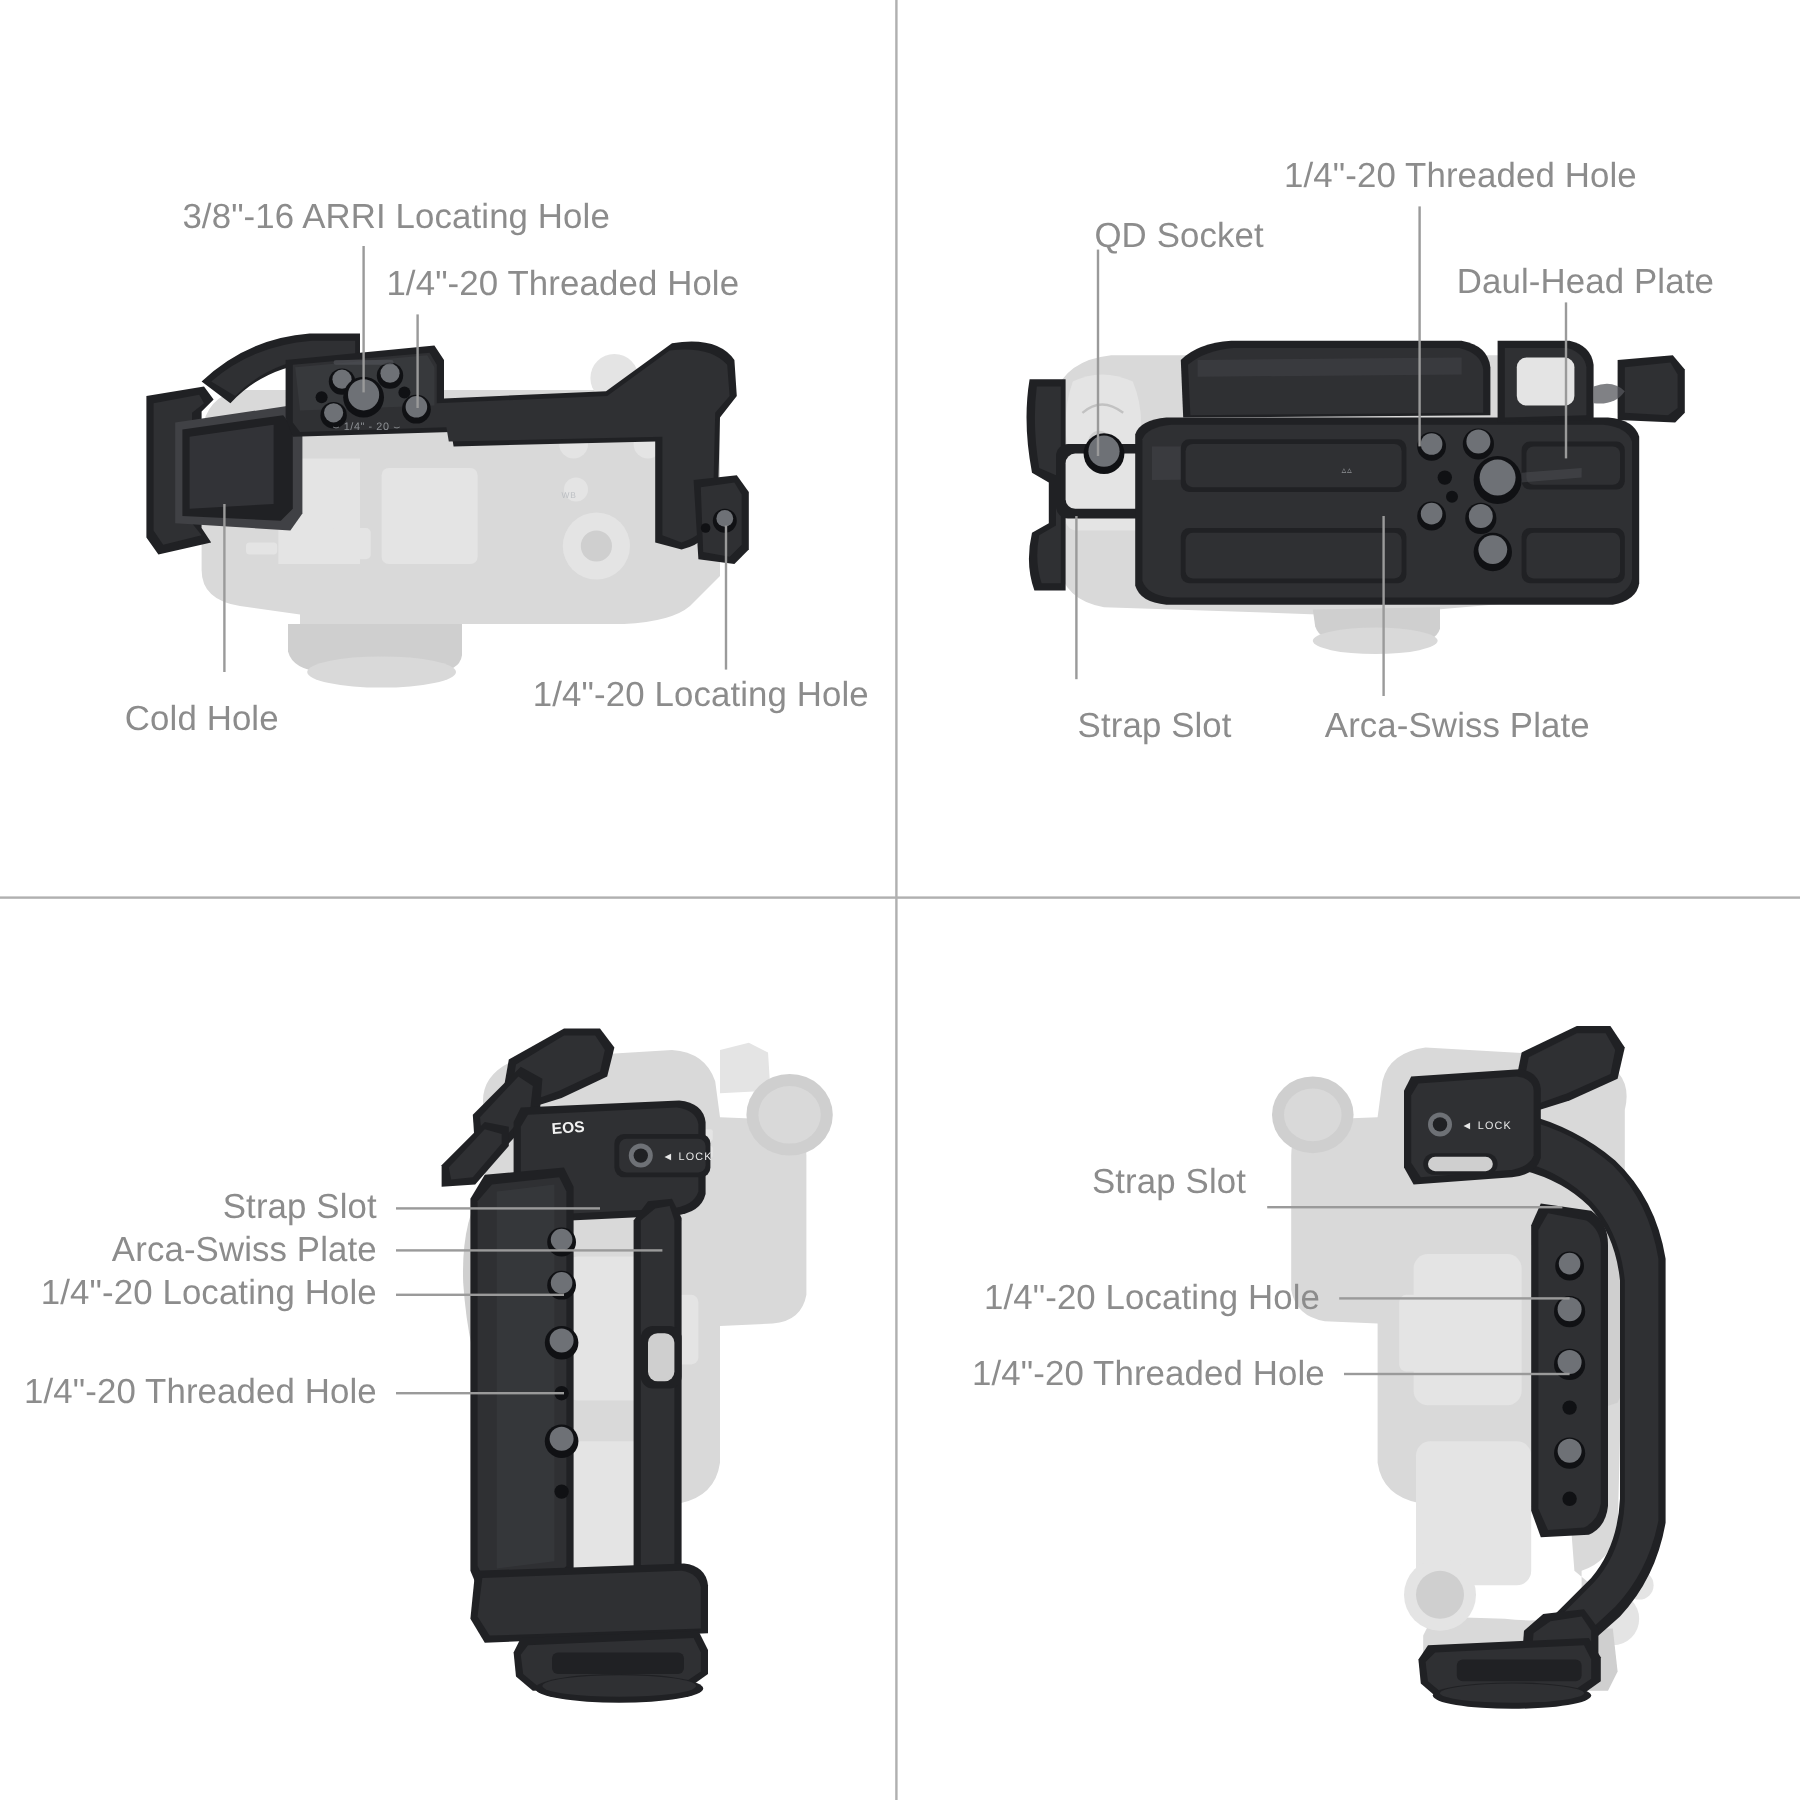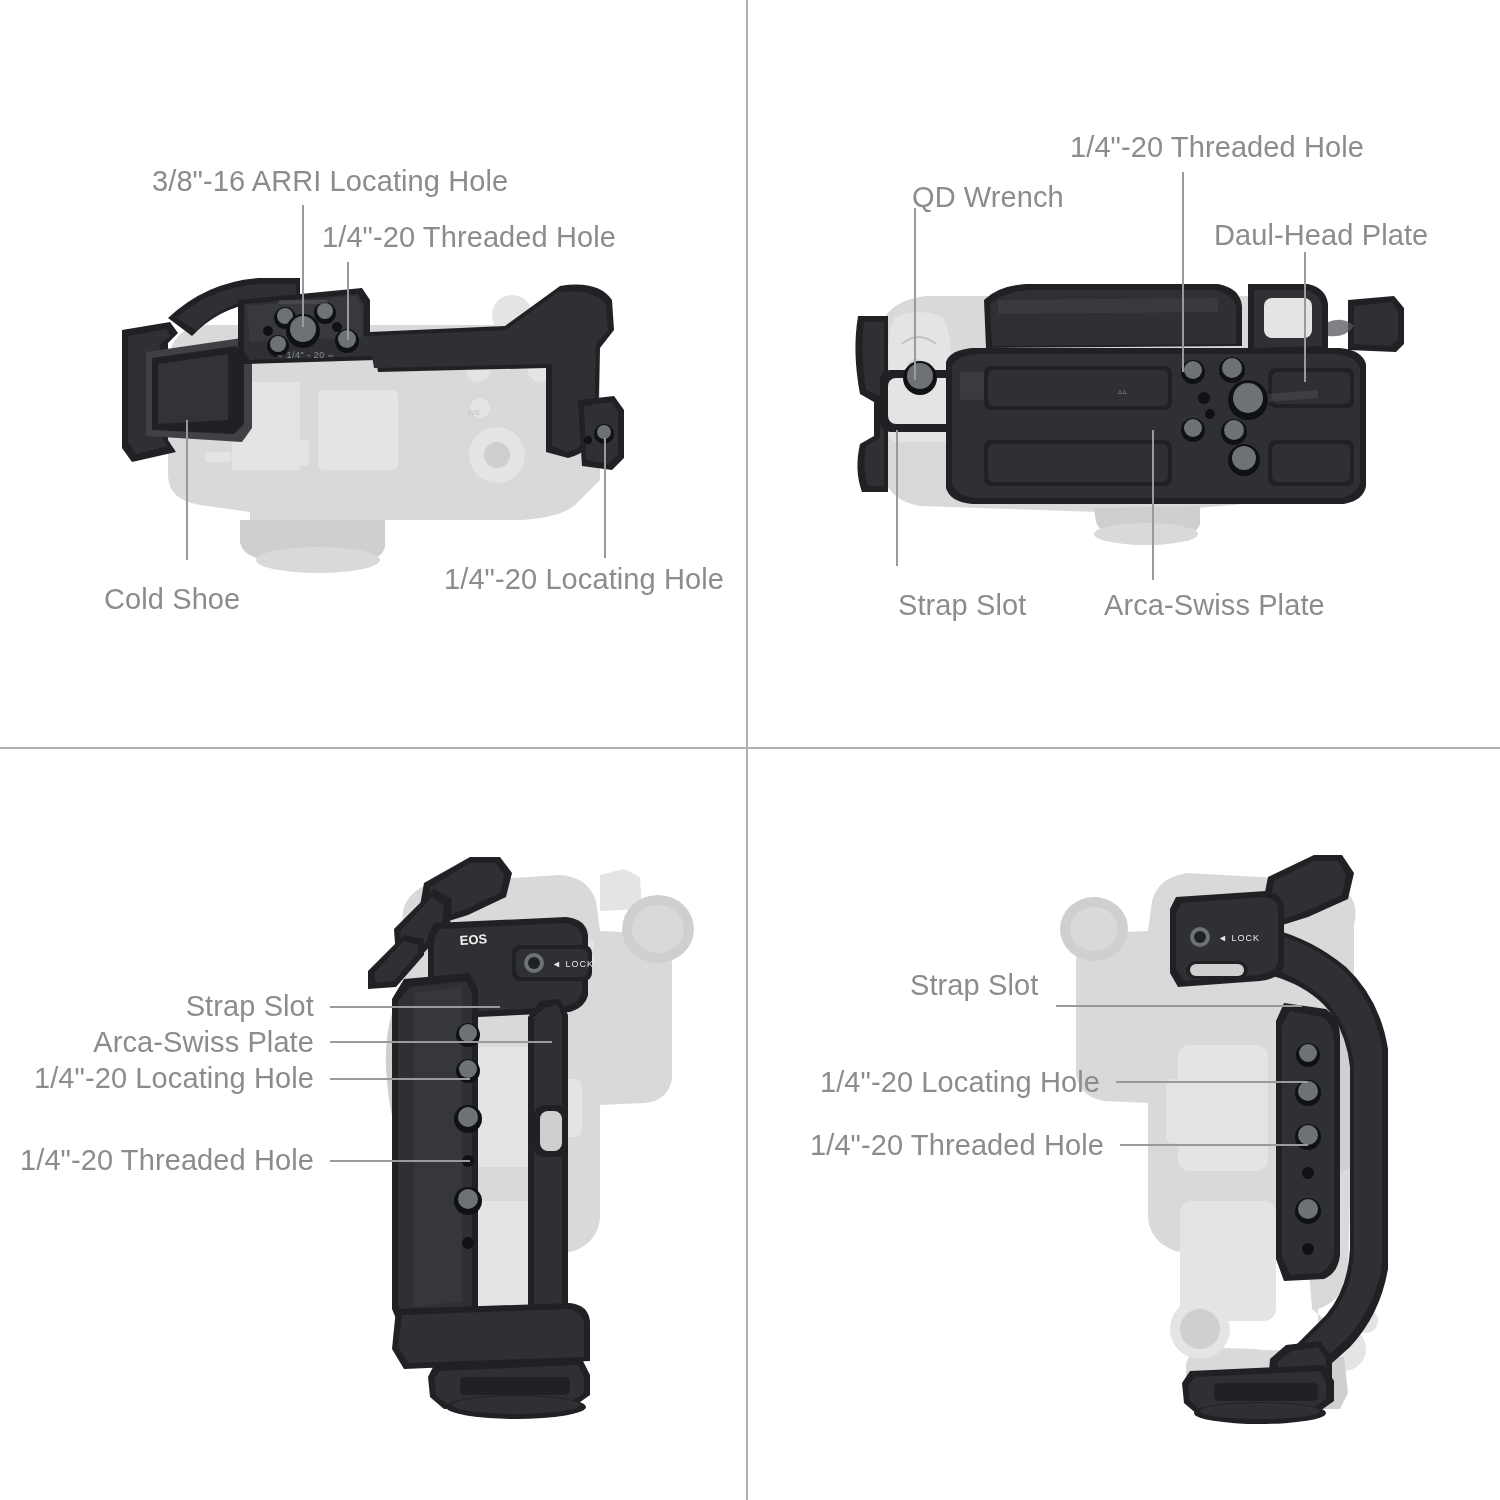--- a/index.html
+++ b/index.html
@@ -105,21 +105,21 @@
       </g>
     </svg>
 
     <div class="lead v" style="left:302px;top:205px;height:122px"></div>
     <div class="lead v" style="left:347px;top:262px;height:78px"></div>
     <div class="lead v" style="left:186px;top:420px;height:140px"></div>
     <div class="lead v" style="left:604px;top:438px;height:120px"></div>
 
     <div class="label" style="left:152px;top:164px">3/8"-16 ARRI Locating Hole</div>
     <div class="label" style="left:322px;top:220px">1/4"-20 Threaded Hole</div>
-    <div class="label" style="left:104px;top:582px">Cold Shoe</div>
+    <div class="label" style="left:104px;top:582px">Cold Hole</div>
     <div class="label" style="left:444px;top:562px">1/4"-20 Locating Hole</div>
   </div>
 
   <div class="quad" style="left:748px;top:0;width:752px;height:747px">
 
     <svg class="art" width="752" height="747" viewBox="0 0 752 747">
       <g>
         <path class="ghost" d="M130 330 Q118 372 134 420 L134 470 Q138 500 172 506 L350 512 L350 520 Q352 534 372 534 L430 534 Q448 532 450 518 L450 508 L540 500 Q570 494 576 472 L576 318 Q572 300 548 296 L178 296 Q140 300 130 330 Z"></path>
         <path class="ghost2" d="M346 508 L452 506 L452 524 Q448 536 428 536 L372 536 Q352 534 348 522 Z"></path>
         <ellipse class="ghost" cx="398" cy="534" rx="52" ry="11"></ellipse>
@@ -183,21 +183,21 @@
         <path class="cage-e" d="M580 322 Q596 316 606 326 Q598 338 580 336 Z" opacity=".75"></path>
       </g>
     </svg>
 
     <div class="lead v" style="left:166px;top:208px;height:172px"></div>
     <div class="lead v" style="left:434px;top:172px;height:200px"></div>
     <div class="lead v" style="left:556px;top:252px;height:130px"></div>
     <div class="lead v" style="left:148px;top:430px;height:136px"></div>
     <div class="lead v" style="left:404px;top:430px;height:150px"></div>
 
-    <div class="label" style="left:164px;top:180px">QD  Wrench</div>
+    <div class="label" style="left:164px;top:180px">QD  Socket</div>
     <div class="label" style="left:322px;top:130px">1/4"-20 Threaded Hole</div>
     <div class="label" style="left:466px;top:218px">Daul-Head Plate</div>
     <div class="label" style="left:150px;top:588px">Strap Slot</div>
     <div class="label" style="left:356px;top:588px">Arca-Swiss Plate</div>
   </div>
 
   <div class="quad" style="left:0;top:749px;width:746px;height:751px">
 
     <svg class="art" width="746" height="751" viewBox="0 0 746 751">
       <g>

